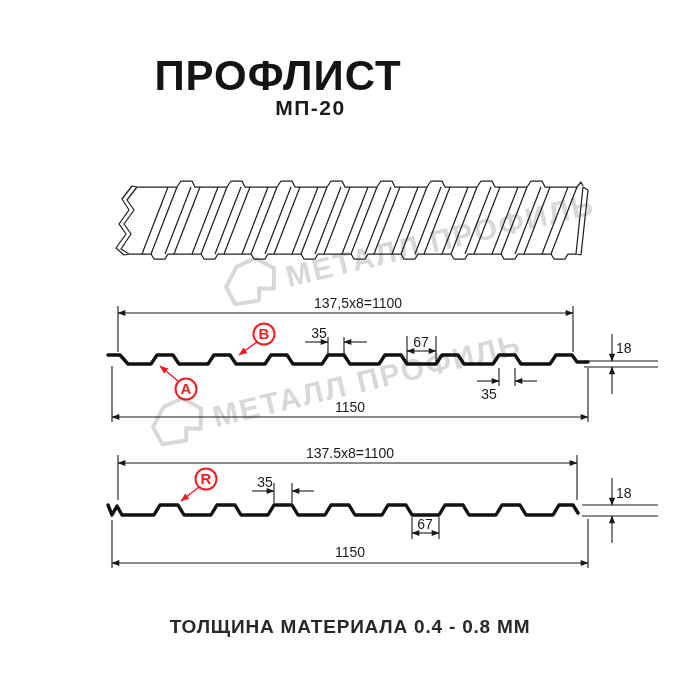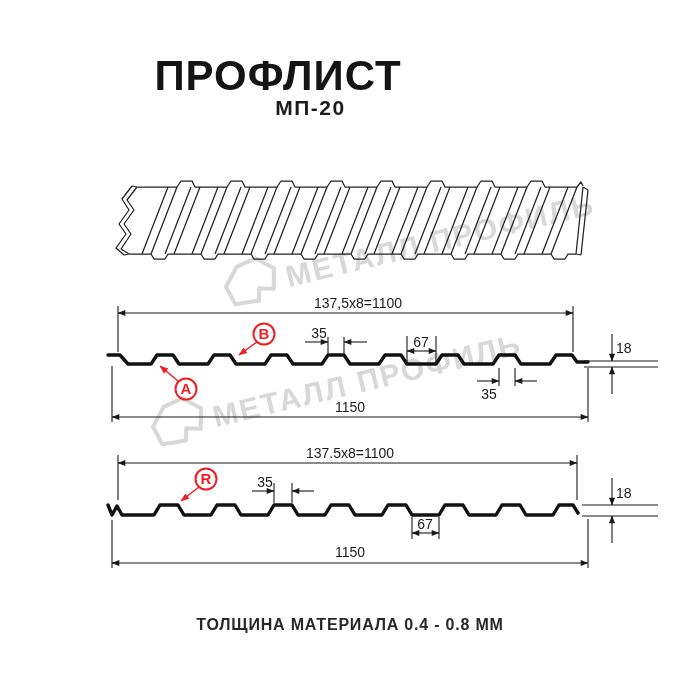--- a/index.html
+++ b/index.html
@@ -3,21 +3,21 @@
 <meta charset="utf-8">
 <style>
   html,body{margin:0;padding:0;background:#fff;}
   .page{position:relative;width:700px;height:700px;background:#ffffff;overflow:hidden;
         font-family:"Liberation Sans",sans-serif;}
   .page-title{position:absolute;top:52px;left:0;width:556px;text-align:center;
         font-size:42px;font-weight:800;letter-spacing:1px;color:#141414;}
   .page-subtitle{position:absolute;top:96px;left:0;width:621px;text-align:center;
         font-size:21px;font-weight:700;letter-spacing:1.5px;color:#1c1c1c;}
   .page-footer{position:absolute;top:616px;left:0;width:700px;text-align:center;
-        font-size:16px;font-weight:600;letter-spacing:0.8px;color:#282828;}
+        font-size:19px;font-weight:600;letter-spacing:0.8px;color:#282828;}
   svg.drawing{position:absolute;left:0;top:0;}
   .thin{stroke:#1a1a1a;stroke-width:1.1;fill:none;}
   .thick{stroke:#111;stroke-width:3.4;fill:none;stroke-linejoin:round;stroke-linecap:round;}
   .persp{stroke:#222;stroke-width:1.25;fill:none;stroke-linejoin:round;}
   .dimtxt{font-family:"Liberation Sans",sans-serif;font-size:14px;fill:#1a1a1a;}
   .red{stroke:#f01e23;fill:none;}
   .redtxt{font-family:"Liberation Sans",sans-serif;font-size:15px;font-weight:600;fill:#f01e23;}
   .wm-text{font-family:"Liberation Sans",sans-serif;font-size:30px;font-weight:700;
         letter-spacing:2px;fill:#d8d8d8;}
   .wm-logo{stroke:#d8d8d8;stroke-width:4;fill:none;stroke-linejoin:round;}

